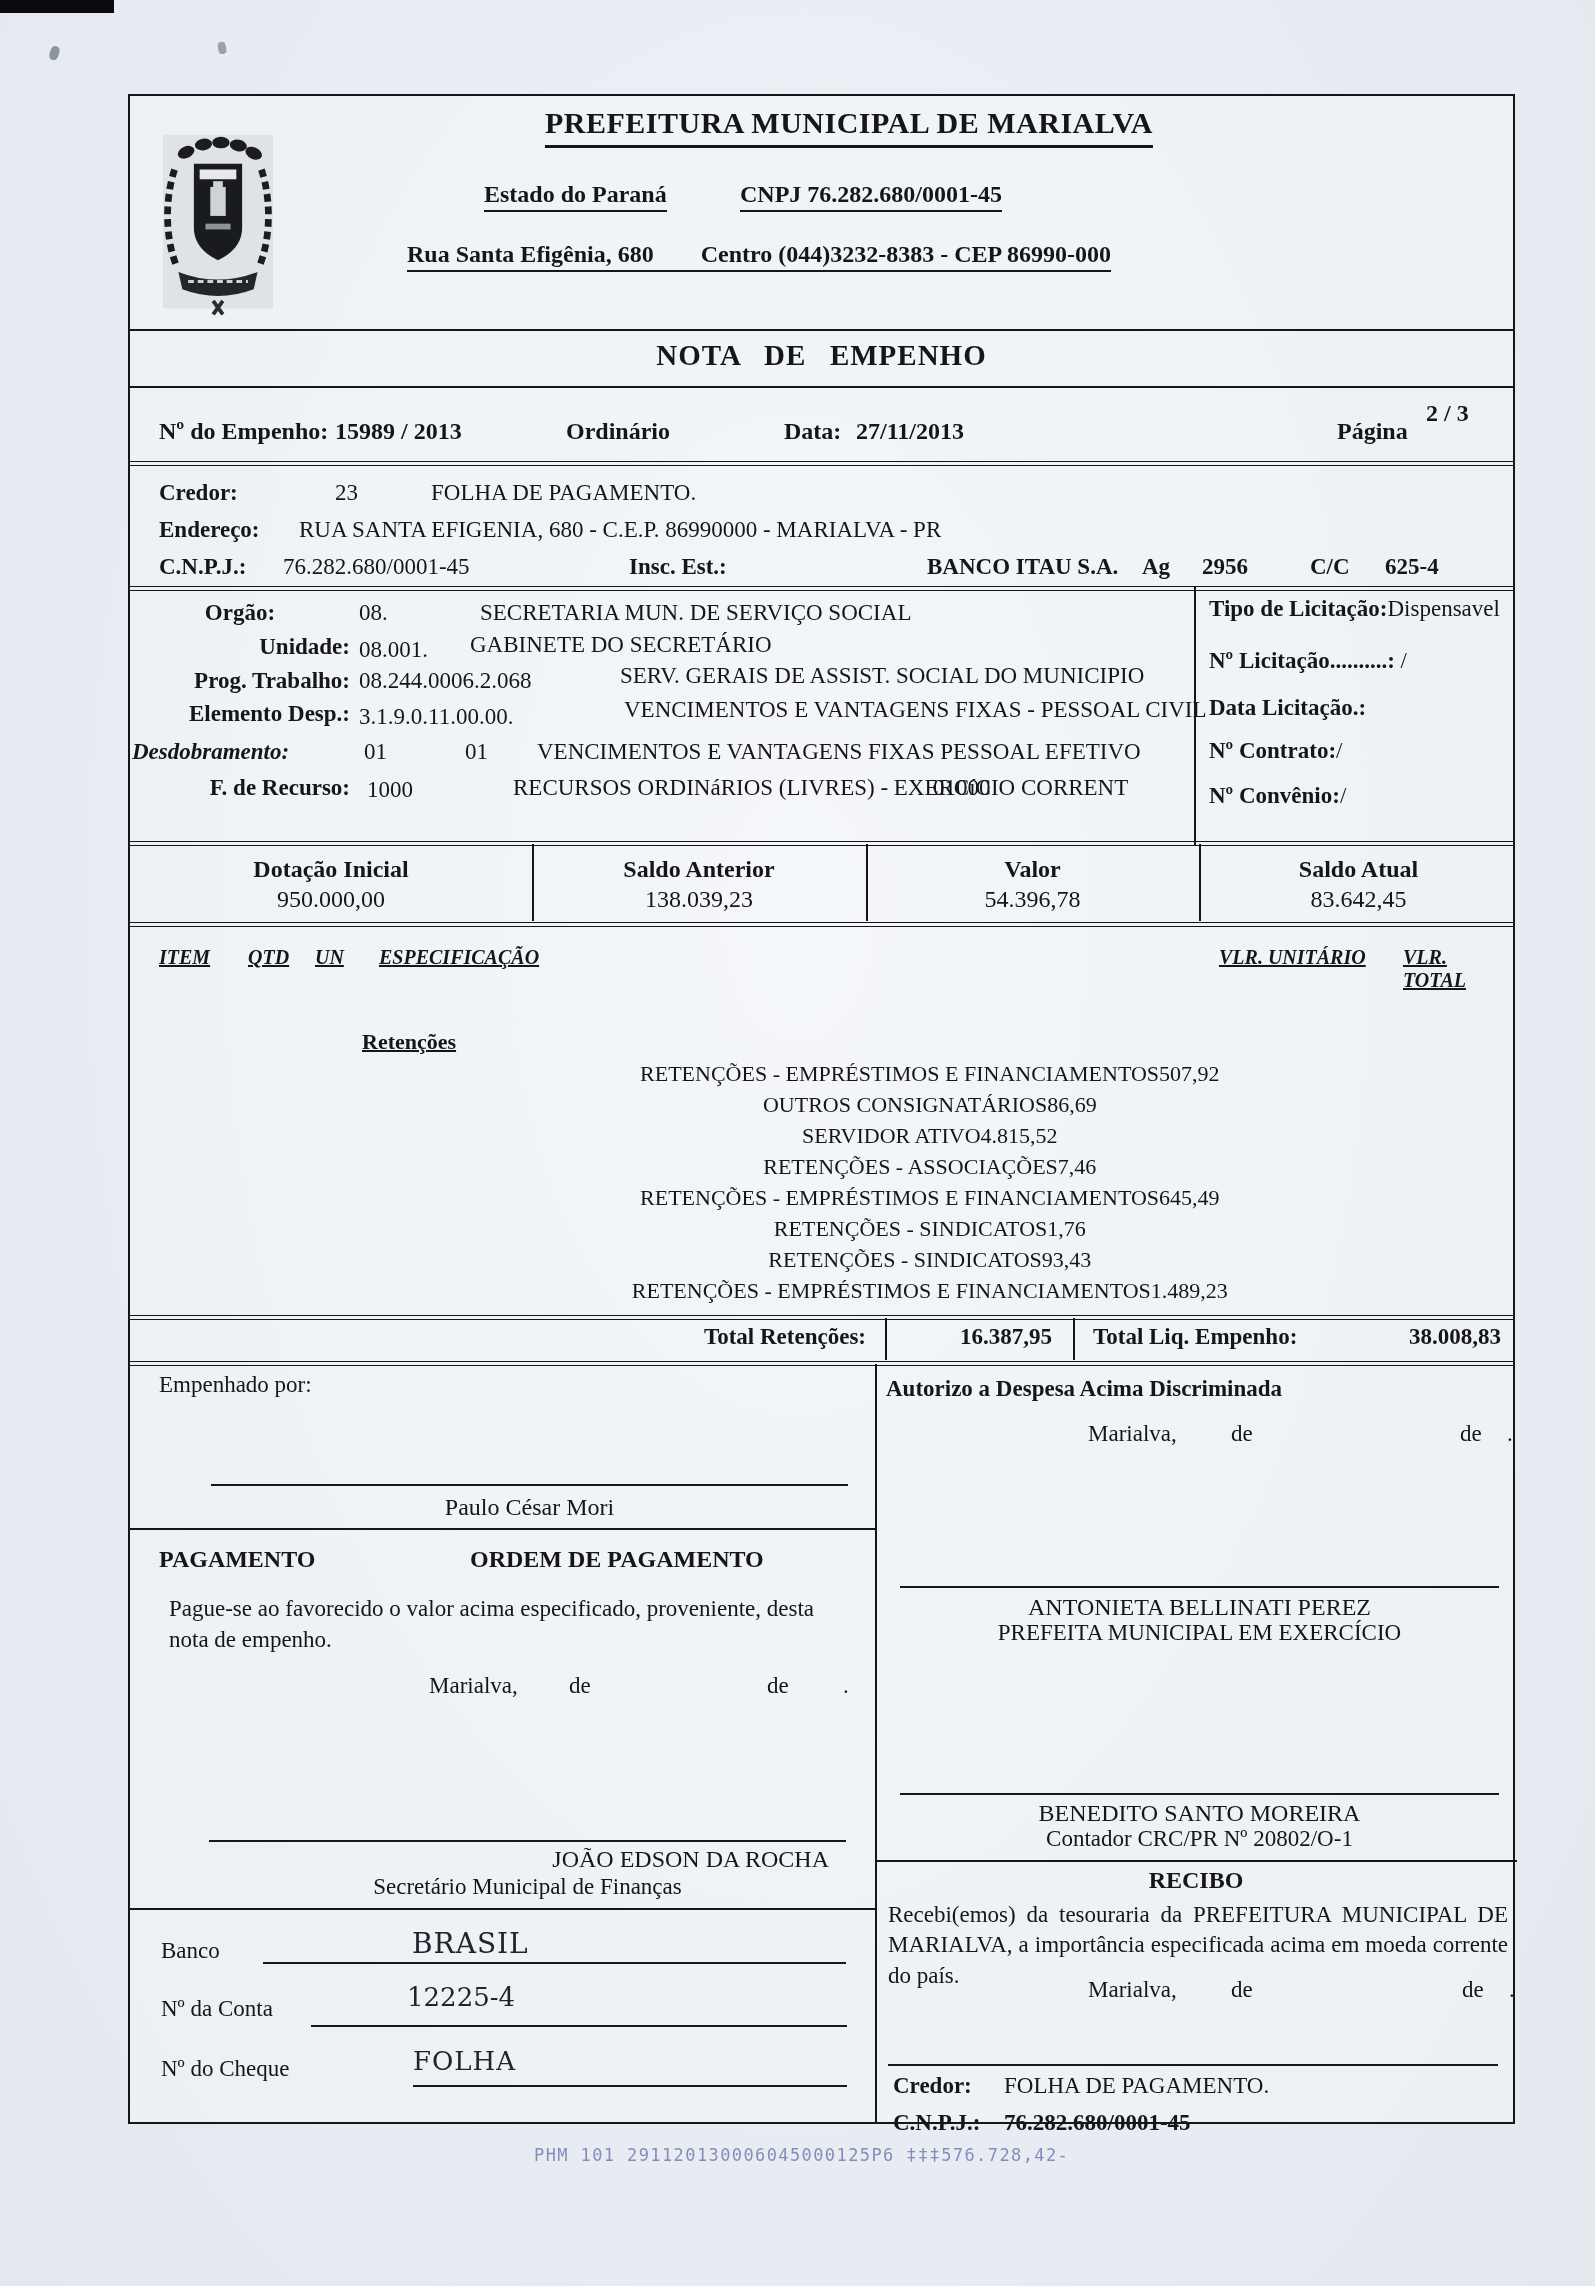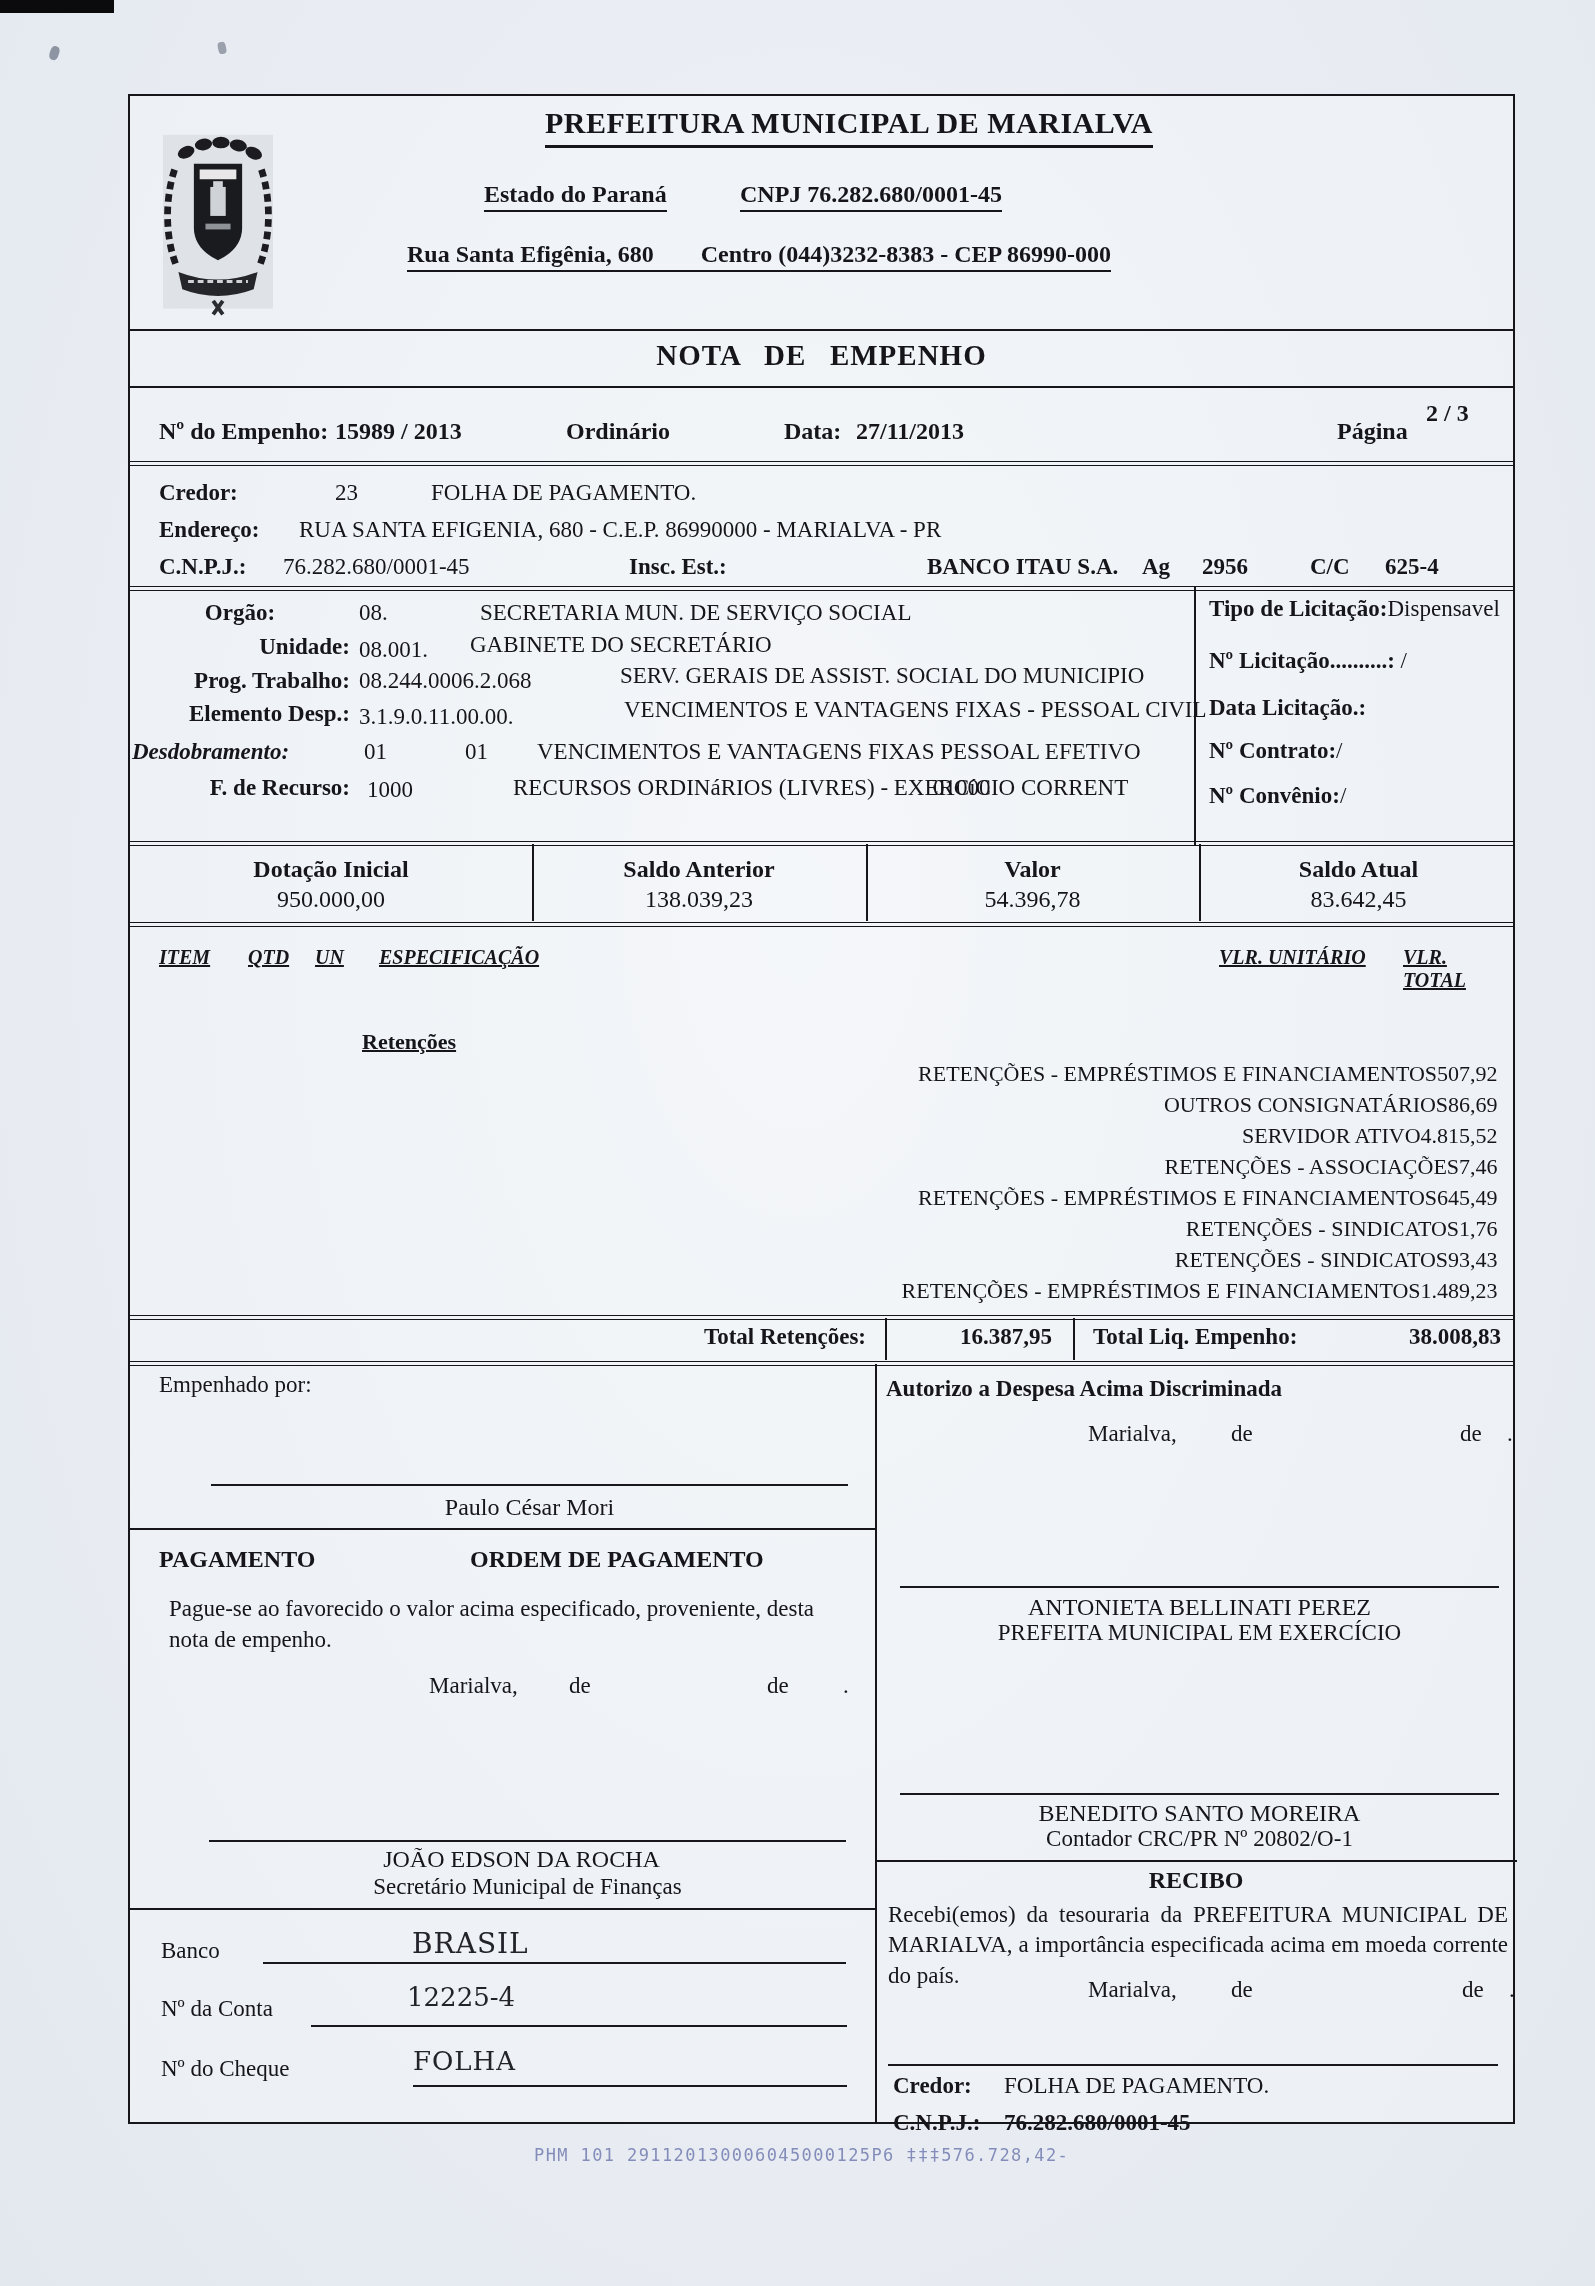--- a/index.html
+++ b/index.html
@@ -17,21 +17,21 @@
   .vline{position:absolute;width:0;border-left:2.9px solid #15151a;}
   .sigline{position:absolute;height:0;border-top:2.9px solid #17171c;}
   .b{font-weight:bold;}
   .t24{font-size:23px;} .t25{font-size:24px;}
   .title-main{font-size:30px;font-weight:bold;letter-spacing:0.5px;
       border-bottom:3.9px solid #15151a;padding-bottom:5px;display:inline-block;}
   .uline3{border-bottom:2.9px solid #15151a;padding-bottom:1.9px;display:inline-block;}
   .nota-title{font-size:29px;font-weight:bold;word-spacing:15.4px;letter-spacing:1px;}
   .item-hdr{font-style:italic;font-weight:bold;font-size:20px;text-decoration:underline;text-decoration-thickness:1.9px;}
   .grupo{font-weight:bold;font-size:22px;text-decoration:underline;text-decoration-thickness:1.9px;}
-  .item-row{display:flex;justify-content:flex-end;height:31px;
+  .item-row{display:flex;justify-content:center;height:31px;
       padding-left:232px;padding-right:15.4px;font-size:22px;}
   .cellhead{font-weight:bold;font-size:24px;text-align:center;padding-top:6.8px;}
   .cellval{font-size:24px;text-align:center;padding-top:2.9px;}
   .serif-val{font-family:"DejaVu Serif",serif;font-weight:normal;color:#23232b;}
   .dotmatrix{font-family:"DejaVu Sans Mono",monospace;font-size:17px;color:#7c86b6;
       letter-spacing:1.4px;opacity:.92;}
   .ctr{text-align:center;}
   .just{text-align:justify;}
 </style>
 </head>
@@ -245,21 +245,21 @@
     <span class="abs b t25" style="left:29px;top:1450px;">PAGAMENTO</span>
     <span class="abs b t25" style="left:340px;top:1450px;">ORDEM DE PAGAMENTO</span>
     <div class="abs t24" style="left:39px;top:1497px;width:676px;line-height:1.35;">Pague-se ao favorecido o valor acima especificado, proveniente, desta nota de empenho.</div>
 
     <span class="abs t24" style="left:299px;top:1577px;">Marialva,</span>
     <span class="abs t24" style="left:439px;top:1577px;">de</span>
     <span class="abs t24" style="left:637px;top:1577px;">de</span>
     <span class="abs t24" style="left:713px;top:1577px;">.</span>
 
     <div class="sigline" style="left:79px;top:1744px;width:637px;"></div>
-    <div class="abs t25 ctr" style="left:73px;top:1750px;width:637px;">JOÃO EDSON DA ROCHA</div>
+    <div class="abs t25 ctr" style="left:62px;top:1750px;width:637px;text-align:right;">JOÃO EDSON DA ROCHA</div>
     <div class="abs t24 ctr" style="left:79px;top:1778px;width:637px;">Secretário Municipal de Finanças</div>
     <div class="hline" style="left:0;top:1812px;width:745px;"></div>
 
     <span class="abs t24" style="left:31px;top:1842px;">Banco</span>
     <span class="abs serif-val" style="left:282px;top:1831px;font-size:28px;letter-spacing:1px;">BRASIL</span>
     <div class="sigline" style="left:133px;top:1866px;width:583px;"></div>
 
     <span class="abs t24" style="left:31px;top:1900px;">Nº da Conta</span>
     <span class="abs serif-val" style="left:277px;top:1886px;font-size:26px;">12225-4</span>
     <div class="sigline" style="left:181px;top:1929px;width:536px;"></div>

